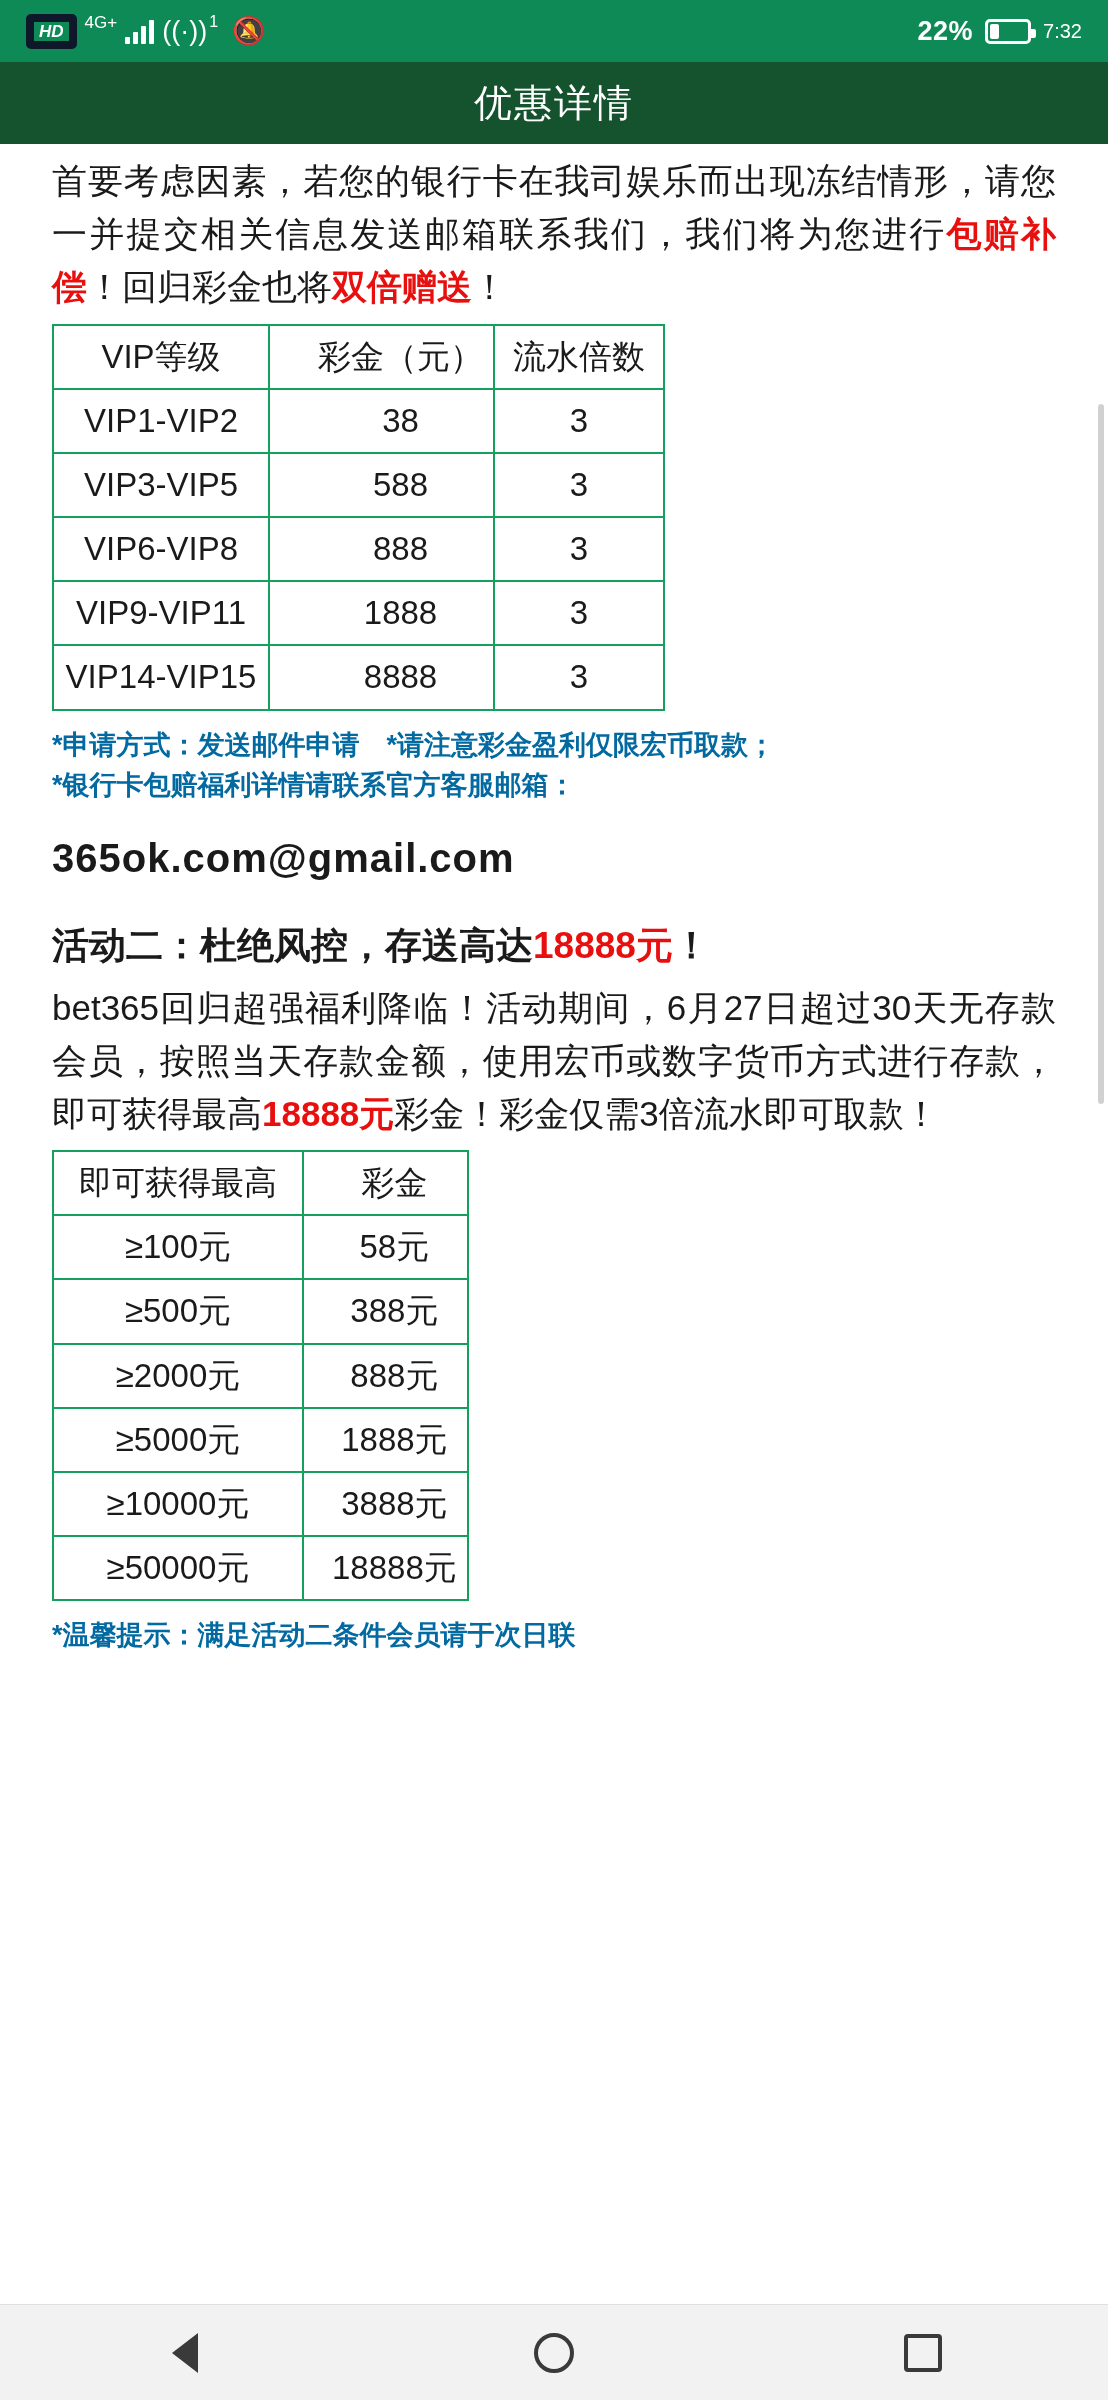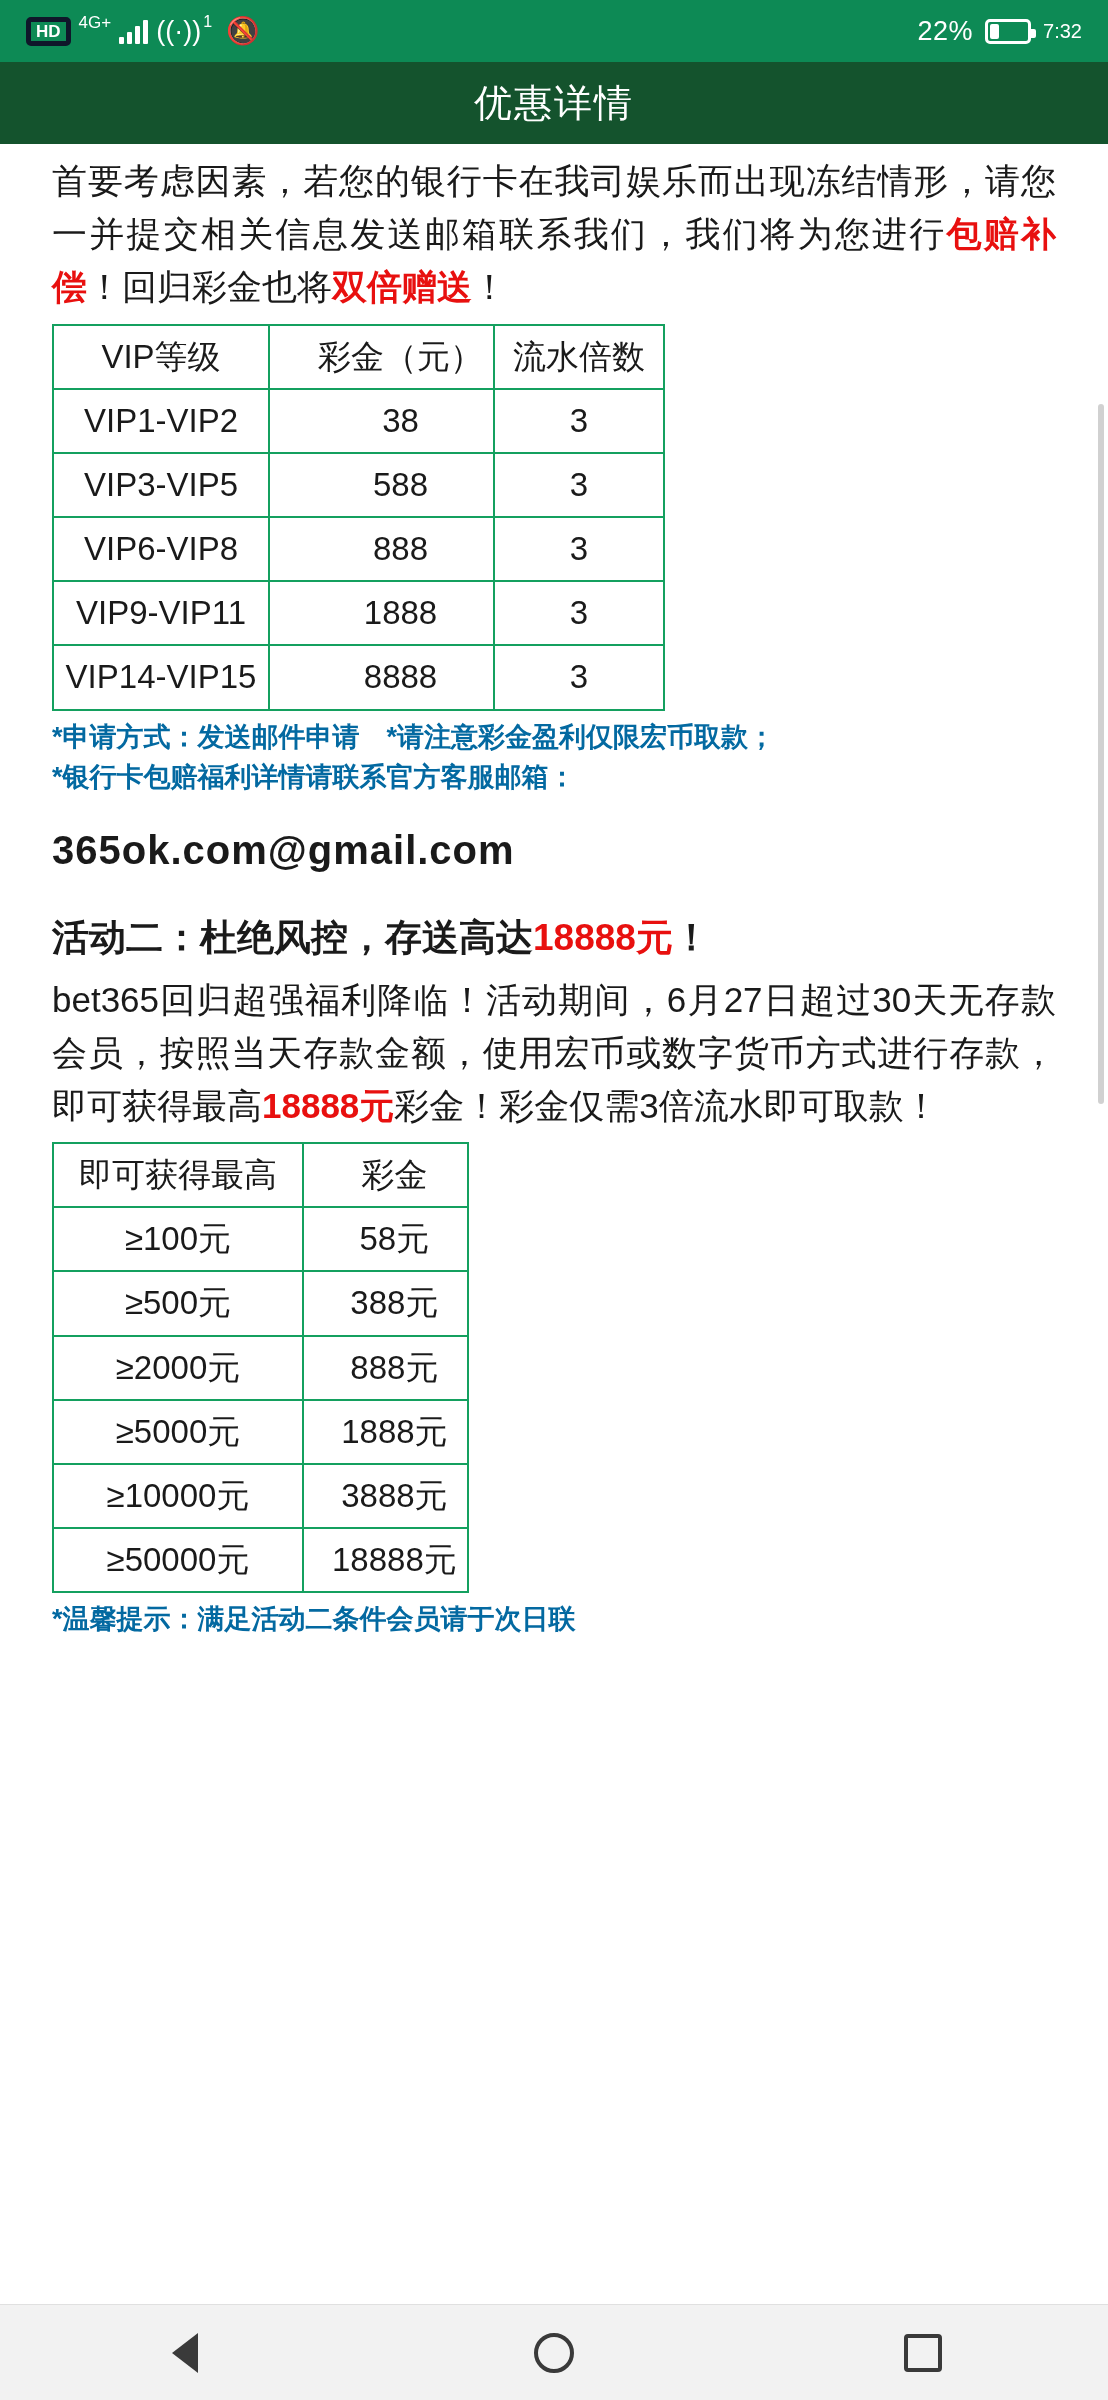--- a/index.html
+++ b/index.html
@@ -26,37 +26,38 @@
     color: #fff;
     display: flex;
     align-items: center;
     padding: 0 26px;
     font-size: 26px;
     flex: 0 0 auto;
   }
   .status-left { display: flex; align-items: center; gap: 8px; }
   .status-right { margin-left: auto; display: flex; align-items: center; gap: 12px; }
   .hd-badge {
-    border: 5px solid #0f172a;
+    border: 8px solid #0f172a;
     border-radius: 5px;
     font-size: 17px;
     font-weight: bold;
     padding: 1px 5px;
     line-height: 1;
+    font-style: italic;
   }
   .net-label { font-size: 17px; position: relative; top: -8px; }
   .bars { display: flex; align-items: flex-end; gap: 3px; height: 26px; }
   .bars i { display: block; width: 5px; background: #fff; border-radius: 1px; }
   .bars i:nth-child(1){ height: 7px; }
   .bars i:nth-child(2){ height: 12px; }
   .bars i:nth-child(3){ height: 18px; }
   .bars i:nth-child(4){ height: 24px; }
   .glyph { font-size: 27px; line-height: 1; }
   .sup1 { font-size: 16px; position: relative; top: -9px; left: -6px; }
-  .batt-pct { font-size: 27px; letter-spacing: 0.5px; }
+  .batt-pct { font-size: 27px; letter-spacing: 0.5px; font-weight: bold; }
   .batt {
     width: 46px; height: 25px; border: 3px solid #fff; border-radius: 5px;
     position: relative; display: flex; align-items: center; padding: 2px;
   }
   .batt::after {
     content: ""; position: absolute; right: -8px; top: 7px;
     width: 5px; height: 9px; background: #fff; border-radius: 0 2px 2px 0;
   }
   .batt span { display: block; height: 100%; width: 24%; background: #fff; border-radius: 2px; }
   .clock { font-size: 20px; }
@@ -81,21 +82,21 @@
     font-size: 35px;
     line-height: 1.52;
     color: #1a1a1a;
     position: relative;
   }
   .para { margin-bottom: 4px; text-align: justify; }
   .red { color: #e8100f; font-weight: bold; }
 
   table.grid {
     border-collapse: collapse;
-    margin: 10px 0 6px 0;
+    margin: 10px 0 14px 0;
     border-radius: 19px;
   }
   table.grid td, table.grid th {
     border: 2px solid #14a05f;
     text-align: center;
     font-weight: normal;
     font-size: 33px;
     padding: 6px 10px;
     white-space: nowrap;
     color: #1a1a1a;

